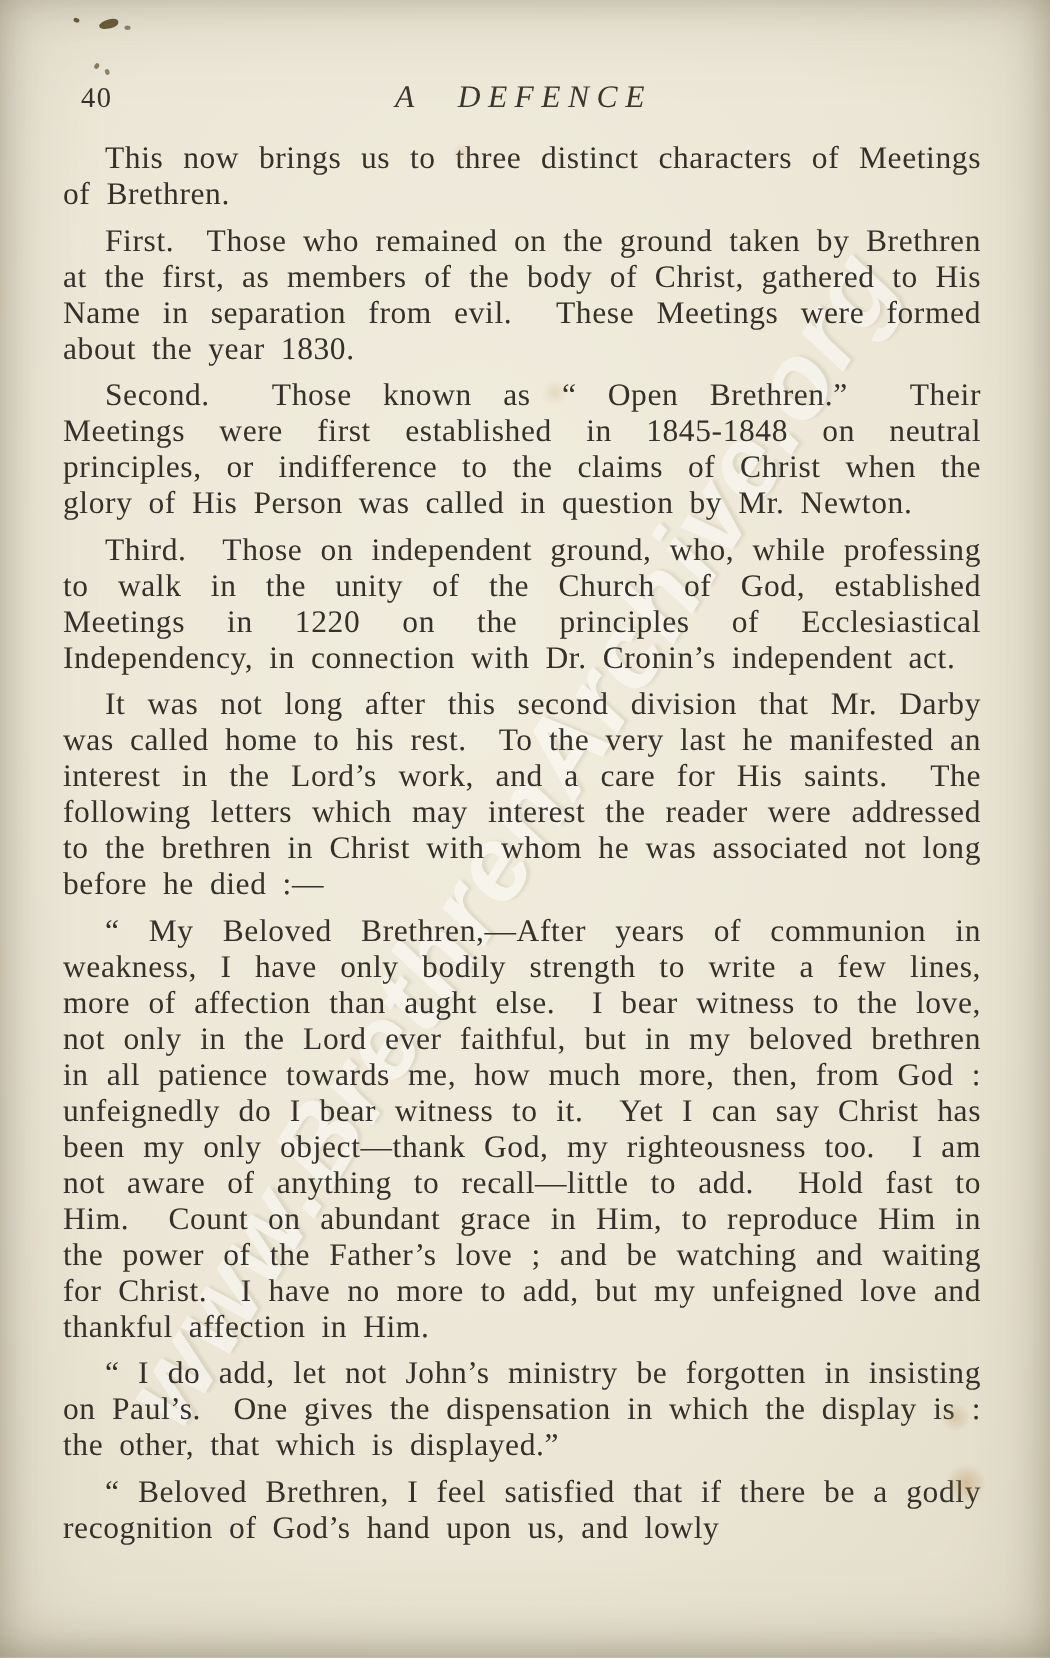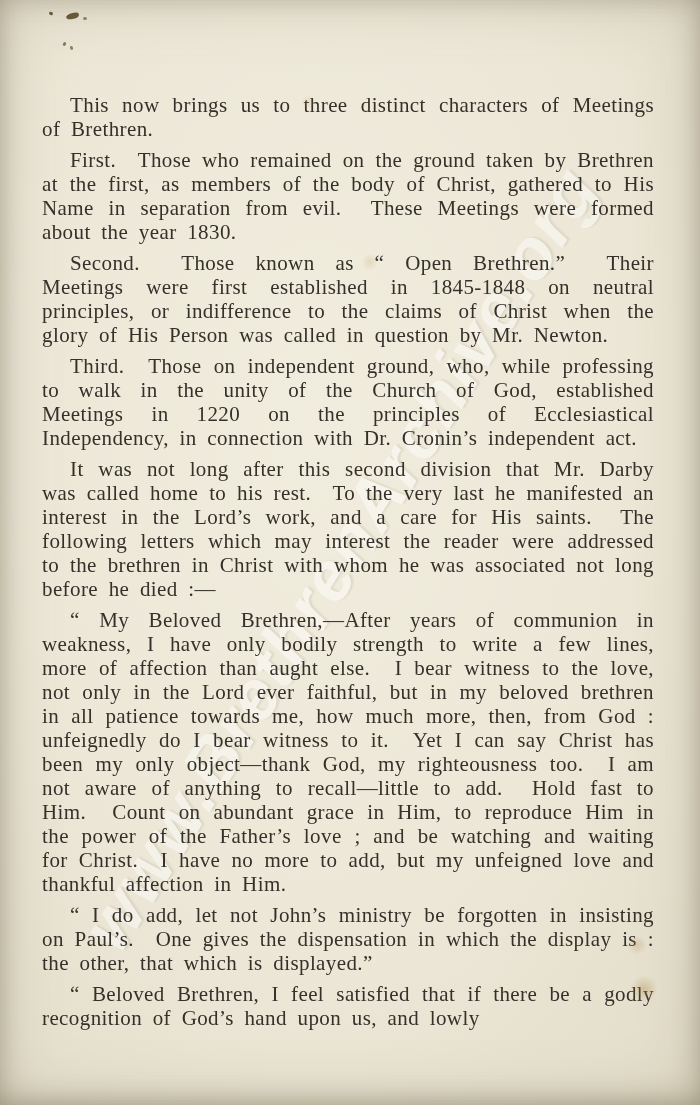--- a/index.html
+++ b/index.html
@@ -103,20 +103,24 @@
 <div class="page">
 
   <div class="watermark">www.BrethrenArchive.org</div>
 
   <span class="speck s1"></span>
   <span class="speck s2"></span>
   <span class="speck s3"></span>
   <span class="speck s4"></span>
   <span class="speck s5"></span>
 
+  <div class="header">
+    <span class="page-number">40</span>
+    <span class="running-title">A DEFENCE</span>
+  </div>
 
   <div class="page-text">
       <p class="para"><span>This now brings us to three distinct characters of Meetings of Brethren.</span></p>
       <p class="para"><span>First.  Those who remained on the ground taken by Brethren at the first, as members of the body of Christ, gathered to His Name in separation from evil.  These Meetings were formed about the year 1830.</span></p>
       <p class="para"><span>Second.  Those known as “ Open Brethren.”  Their Meetings were first established in 1845-1848 on neutral principles, or indifference to the claims of Christ when the glory of His Person was called in question by Mr. Newton.</span></p>
       <p class="para"><span>Third.  Those on independent ground, who, while professing to walk in the unity of the Church of God, established Meetings in 1220 on the principles of Ecclesiastical Independency, in connection with Dr. Cronin’s independent act.</span></p>
       <p class="para"><span>It was not long after this second division that Mr. Darby was called home to his rest.  To the very last he manifested an interest in the Lord’s work, and a care for His saints.  The following letters which may interest the reader were addressed to the brethren in Christ with whom he was associated not long before he died :—</span></p>
       <p class="para"><span>“ My Beloved Brethren,—After years of communion in weakness, I have only bodily strength to write a few lines, more of affection than aught else.  I bear witness to the love, not only in the Lord ever faithful, but in my beloved brethren in all patience towards me, how much more, then, from God : unfeignedly do I bear witness to it.  Yet I can say Christ has been my only object—thank God, my righteousness too.  I am not aware of anything to recall—little to add.  Hold fast to Him.  </span><span class="it">Count</span><span> on abundant grace in Him, to reproduce Him in the power of the Father’s love ; and be watching and waiting for Christ.  I have no more to add, but my unfeigned love and thankful affection in Him.</span></p>
       <p class="para"><span>“ I do add, let not John’s ministry be forgotten in insisting on Paul’s.  One gives the dispensation in which the display is : the other, that which is displayed.”</span></p>
       <p class="para"><span>“ Beloved Brethren, I feel satisfied that if there be a godly recognition of God’s hand upon us, and lowly</span></p>

